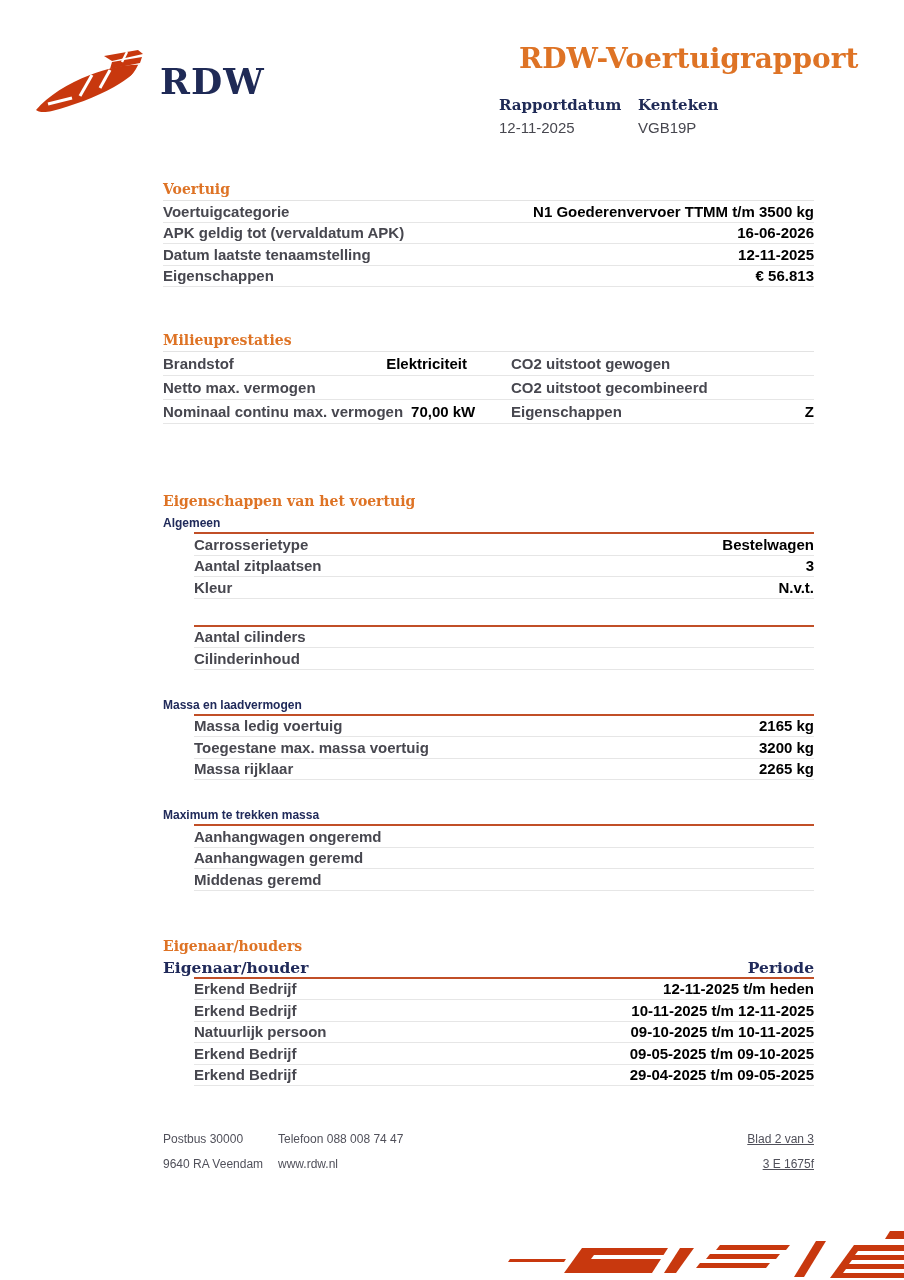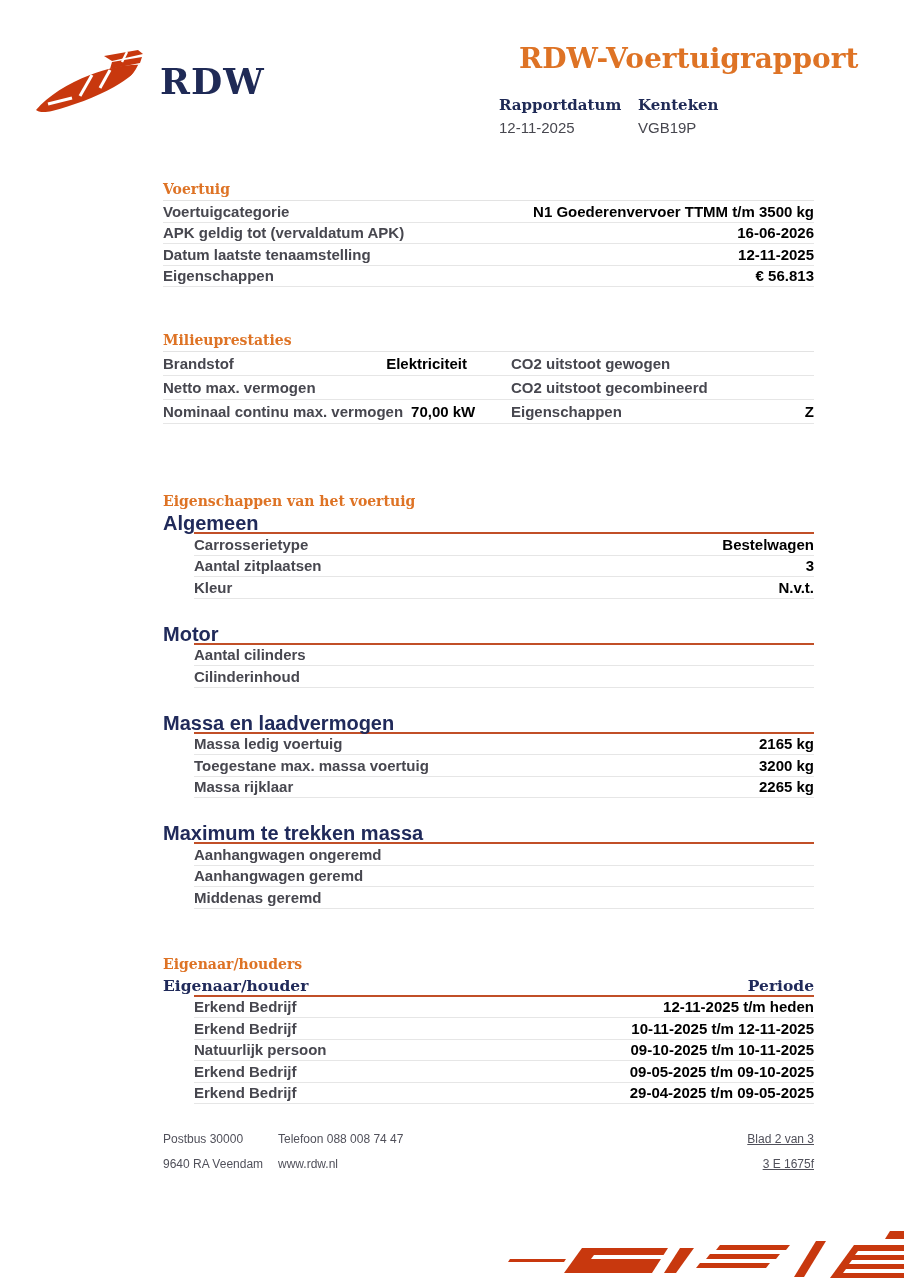--- a/index.html
+++ b/index.html
@@ -17,21 +17,21 @@
   .meta { position:absolute; left:499px; top:96px; display:flex; gap:55px; }
   .meta .lbl { font-family:"DejaVu Serif", serif; font-weight:bold; font-size:15px; color:#1F2A56; }
   .meta .val { font-size:15px; color:#47474F; margin-top:5px; }
   .meta-col-1 { width:84px; }
 
   
   .content { position:absolute; left:163px; top:0; width:651px; }
 
   .sec-title { font-family:"DejaVu Serif", serif; font-weight:bold; font-size:14px; color:#DE7325;
                line-height:18px; }
-  .sub-title { font-weight:bold; font-size:20px; color:#202A5A; line-height:18px; }
+  .sub-title { font-weight:bold; font-size:12px; color:#202A5A; line-height:18px; }
 
   .rows { border-top:1px solid #E3E3E3; }
   .rows.orange-rule { border-top:2px solid #C14F27;margin-left:31px; }
   .row { display:flex; justify-content:space-between; align-items:center;
          height:21.5px; border-bottom:1px solid #E6E6E6; font-size:15px;font-weight:bold; }
   .row .lbl { color:#47474F; white-space:nowrap; }
   .row .val { color:#000000; white-space:nowrap; text-align:right; }
 
   .sec-voertuig { margin-top:180px; }
   .sec-voertuig .rows { margin-top:2px; }
@@ -169,21 +169,20 @@
             <span class="val">3</span>
           </div>
           <div class="row">
             <span class="lbl">Kleur</span>
             <span class="val">N.v.t.</span>
           </div>
         </div>
       </div>
 
       <div class="subsec gap-sub">
-        <div class="sub-title">Motor</div>
         <div class="rows orange-rule">
           <div class="row">
             <span class="lbl">Aantal cilinders</span>
             <span class="val"></span>
           </div>
           <div class="row">
             <span class="lbl">Cilinderinhoud</span>
             <span class="val"></span>
           </div>
         </div>

